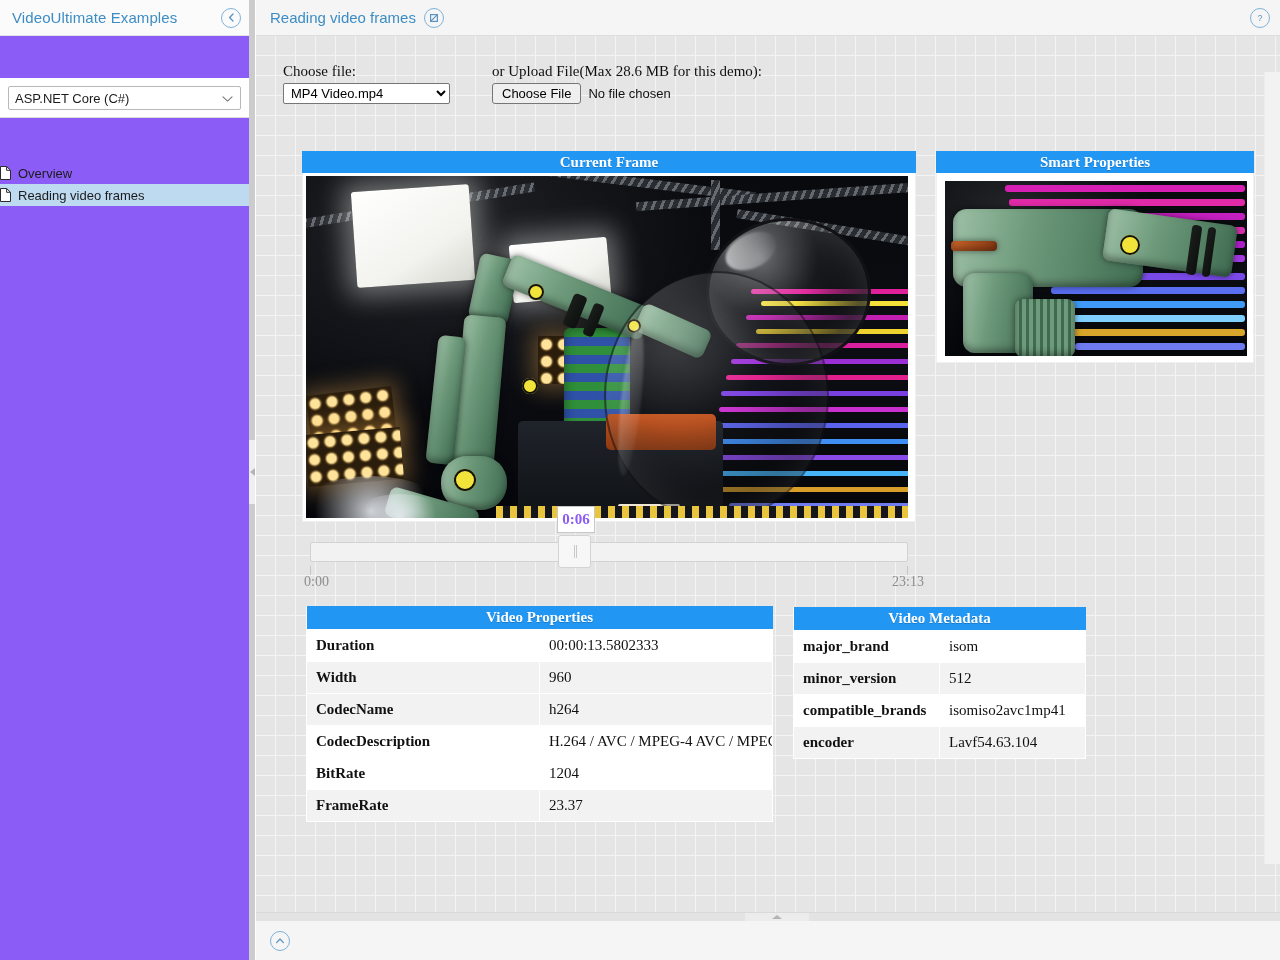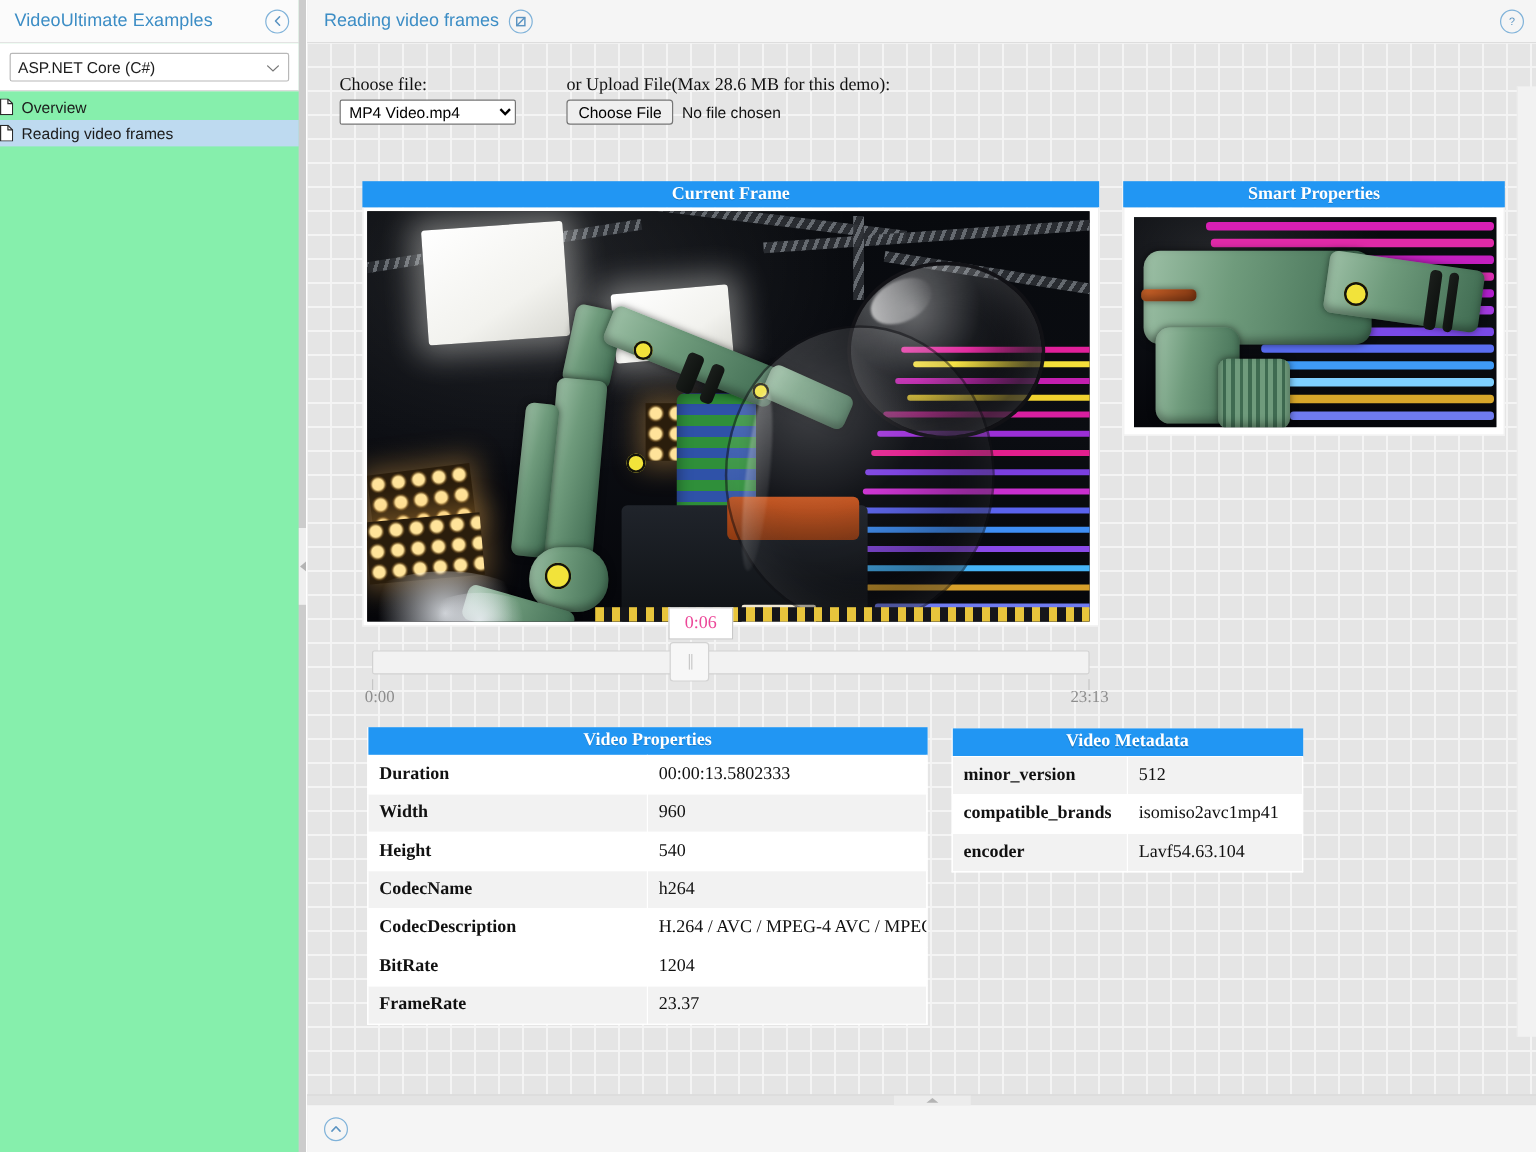--- a/index.html
+++ b/index.html
@@ -15,26 +15,27 @@
   #app {
     position: relative;
     width: 1280px; height: 960px;
     display: flex;
   }
 
   
   #sidebar {
     width: 250px;
     height: 960px;
-    background: #86efac;
+    background: #8b5cf6;
     border-right: 1px solid #cfcfcf;
     display: flex;
     flex-direction: column;
     position: relative;
     flex: 0 0 250px;
+    gap: 42px;
   }
   .sb-header {
     height: 36px;
     display: flex;
     align-items: center;
     padding: 0 8px 0 12px;
     background: #fbfbfb;
     border-bottom: 1px solid #e3e3e3;
   }
   .sb-title {
@@ -166,21 +167,21 @@
     color: #101010;
   }
   .file-col { display: flex; flex-direction: column; }
   .file-col .lbl { line-height: 18px; margin-bottom: 3px; white-space: nowrap; }
   .col-gap { width: 42px; }
 
   select.native {
     font-family: "Liberation Sans", sans-serif;
     font-size: 13px;
     height: 21px;
-    width: 147px;
+    width: 167px;
     padding: 1px 3px;
     border: 1px solid #767676;
     background: #ffffff;
     color: #000;
     border-radius: 2px;
   }
   .upload-ctl { display: flex; align-items: center; gap: 7px; }
   .btn-choose {
     font-family: "Liberation Sans", sans-serif;
     font-size: 13px;
@@ -254,31 +255,32 @@
   
   #slider-wrap {
     position: absolute;
     left: 46px; top: 462px;
     width: 614px;
     height: 80px;
   }
   #tooltip {
     position: absolute;
     left: 255px; top: 8px;
-    width: 54px;
+    width: 38px;
     height: 27px;
     background: #ffffff;
     border: 1px solid #c8c8c8;
     font-family: "Liberation Serif", serif;
     font-size: 15px;
-    color: #ec4899;
+    color: #8b5cf6;
     display: flex;
     align-items: center;
     justify-content: center;
     z-index: 4;
+    font-weight: bold;
   }
   #slider-track {
     position: absolute;
     left: 8px; top: 44px;
     width: 598px;
     height: 20px;
     background: #f2f2f2;
     border: 1px solid #d2d2d2;
     border-radius: 2px;
   }
@@ -724,24 +726,20 @@
             </thead>
             <tbody>
               <tr class="odd">
                   <td class="k">Duration</td>
                   <td>00:00:13.5802333</td>
                 </tr>
               <tr class="even">
                   <td class="k">Width</td>
                   <td>960</td>
                 </tr>
-              <tr class="odd">
-                  <td class="k">Height</td>
-                  <td>540</td>
-                </tr>
               <tr class="even">
                   <td class="k">CodecName</td>
                   <td>h264</td>
                 </tr>
               <tr class="odd">
                   <td class="k">CodecDescription</td>
                   <td>H.264 / AVC / MPEG-4 AVC / MPEG-4 part 10</td>
                 </tr>
               <tr class="odd">
                   <td class="k">BitRate</td>
@@ -756,20 +754,24 @@
         </div>
 
         <div id="meta-table">
           <table class="vt">
             <thead>
               <tr>
                   <th colspan="2">Video Metadata</th>
                 </tr>
             </thead>
             <tbody>
+              <tr class="odd">
+                  <td class="k">major_brand</td>
+                  <td>isom</td>
+                </tr>
               <tr class="even">
                   <td class="k">minor_version</td>
                   <td>512</td>
                 </tr>
               <tr class="odd">
                   <td class="k">compatible_brands</td>
                   <td>isomiso2avc1mp41</td>
                 </tr>
               <tr class="even">
                   <td class="k">encoder</td>

